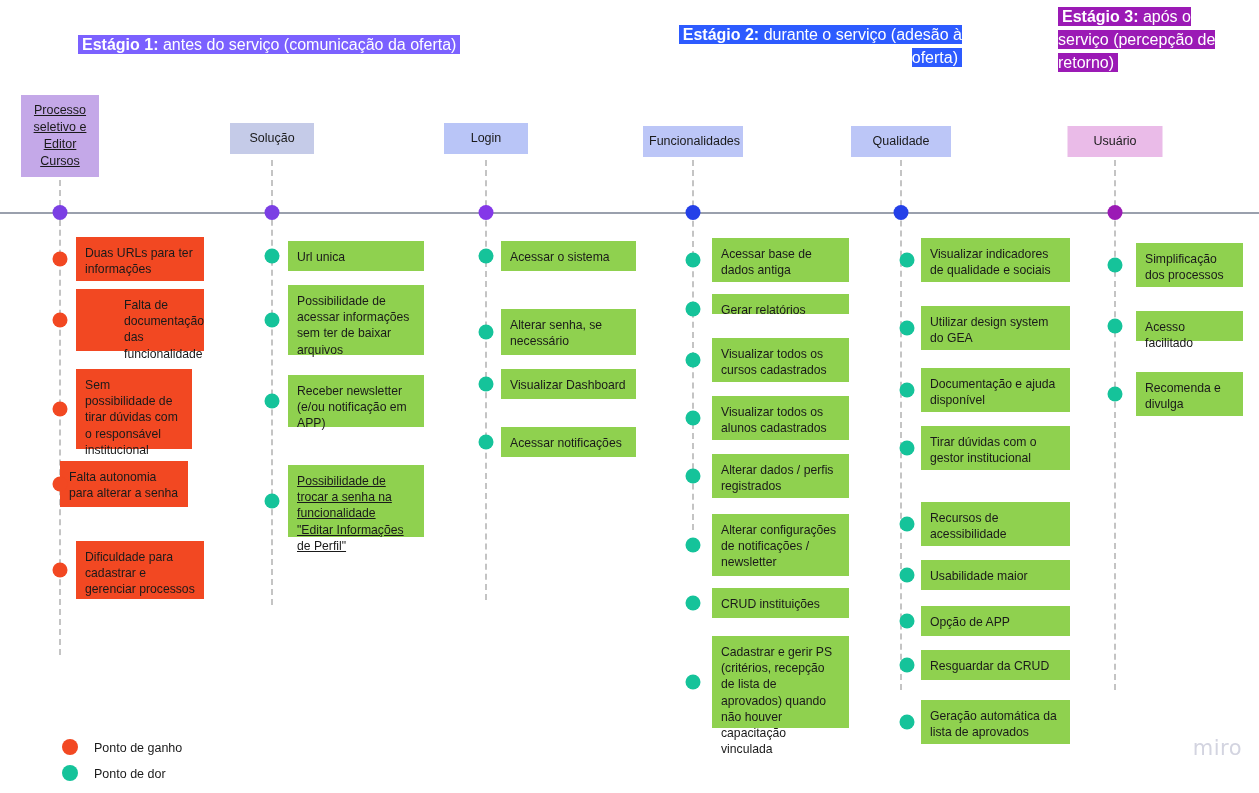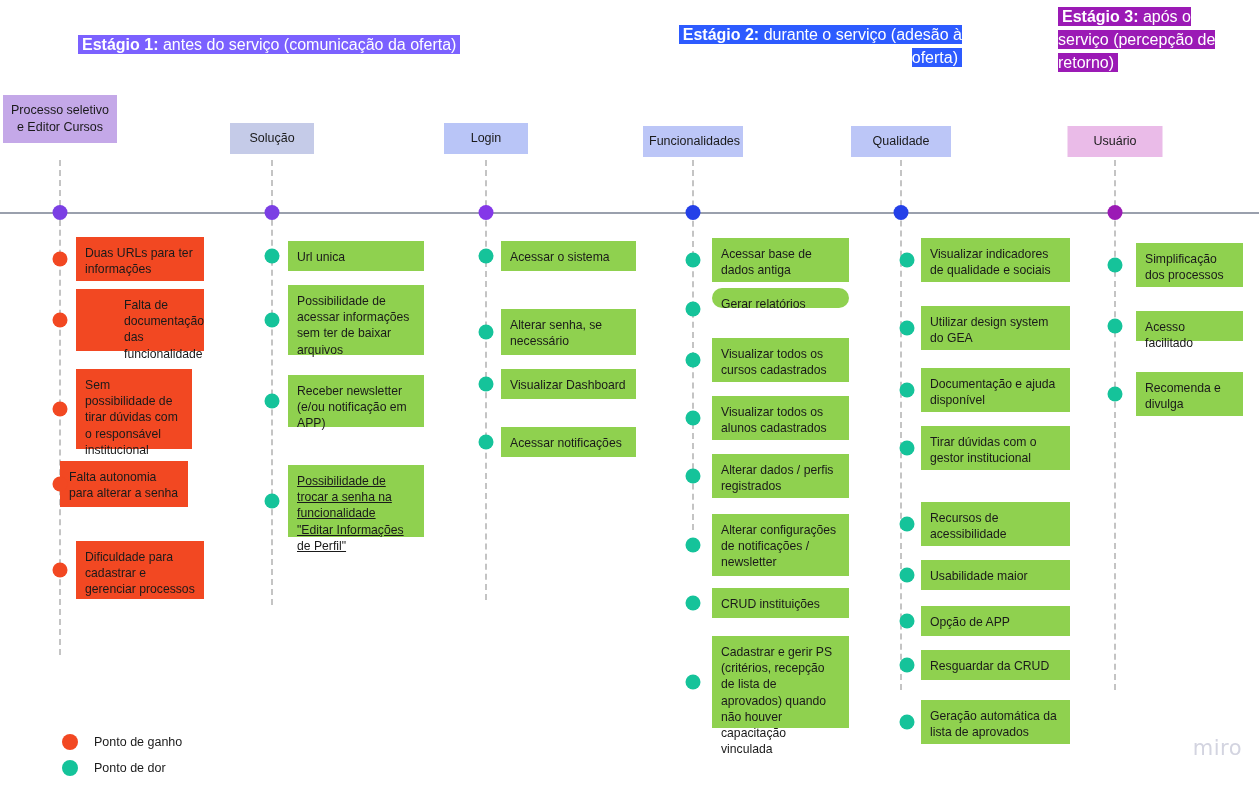--- a/index.html
+++ b/index.html
@@ -83,21 +83,21 @@
     width: 15px; height: 15px;
     border-radius: 50%;
     transform: translate(-50%, -50%);
   }
   .bullet.pain { background: #f24822; }
   .bullet.gain { background: #15c39a; }
 
   
   #legend { position: absolute; left: 62px; top: 729px; }
   .legend-row {
-    display: flex; align-items: center;
+    display: flex; align-items: flex-end;
     height: 26px;
   }
   .legend-dot {
     width: 16px; height: 16px; border-radius: 50%;
     margin-right: 16px; flex: 0 0 auto;
   }
   .legend-label { font-size: 12.5px; color: #1a1a1a; }
 
   
   #watermark {
@@ -128,21 +128,21 @@
 
   <div id="spines">
       <div class="spine" style="left: 60px; top: 160px; height: 495px;"></div>
       <div class="spine" style="left: 272px; top: 160px; height: 445px;"></div>
       <div class="spine" style="left: 486px; top: 160px; height: 440px;"></div>
       <div class="spine" style="left: 693px; top: 160px; height: 370px;"></div>
       <div class="spine" style="left: 901px; top: 160px; height: 530px;"></div>
       <div class="spine" style="left: 1115px; top: 160px; height: 530px;"></div>
     </div>
   <div id="headers">
-      <div class="col-header" style="left: 60px; top: 95px; width: 114px; background: rgb(196, 168, 232);">Processo seletivo e Editor Cursos</div>
+      <div class="col-header" style="left: 60px; top: 95px; width: 78px; background: rgb(196, 168, 232); text-decoration: underline;">Processo seletivo e Editor Cursos</div>
       <div class="col-header" style="left: 272px; top: 123px; width: 84px; background: rgb(197, 203, 232);">Solução</div>
       <div class="col-header" style="left: 486px; top: 123px; width: 84px; background: rgb(185, 197, 247);">Login</div>
       <div class="col-header" style="left: 693px; top: 126px; width: 100px; background: rgb(188, 198, 247);">Funcionalidades</div>
       <div class="col-header" style="left: 901px; top: 126px; width: 100px; background: rgb(188, 198, 247);">Qualidade</div>
       <div class="col-header" style="left: 1115px; top: 126px; width: 95px; background: rgb(234, 187, 232);">Usuário</div>
     </div>
   <div id="dots">
       <div class="axis-dot" style="left: 60px; background: rgb(123, 63, 228);"></div>
       <div class="axis-dot" style="left: 272px; background: rgb(123, 63, 228);"></div>
       <div class="axis-dot" style="left: 486px; background: rgb(132, 56, 232);"></div>
@@ -172,21 +172,21 @@
       <div class="card gain" style="left: 501px; top: 241px; width: 135px; height: 30px;">Acessar o sistema</div>
       <div class="bullet gain" style="left: 486px; top: 256px;"></div>
       <div class="card gain" style="left: 501px; top: 309px; width: 135px; height: 46px;">Alterar senha, se necessário</div>
       <div class="bullet gain" style="left: 486px; top: 332px;"></div>
       <div class="card gain" style="left: 501px; top: 369px; width: 135px; height: 30px;">Visualizar Dashboard</div>
       <div class="bullet gain" style="left: 486px; top: 384px;"></div>
       <div class="card gain" style="left: 501px; top: 427px; width: 135px; height: 30px;">Acessar notificações</div>
       <div class="bullet gain" style="left: 486px; top: 442px;"></div>
       <div class="card gain" style="left: 712px; top: 238px; width: 137px; height: 44px;">Acessar base de dados antiga</div>
       <div class="bullet gain" style="left: 693px; top: 260px;"></div>
-      <div class="card gain" style="left: 712px; top: 288px; width: 137px; height: 20px; border-radius: 10px;">Gerar relatórios</div>
+      <div class="card gain" style="left: 712px; top: 294px; width: 137px; height: 20px;">Gerar relatórios</div>
       <div class="bullet gain" style="left: 693px; top: 309px;"></div>
       <div class="card gain" style="left: 712px; top: 338px; width: 137px; height: 44px;">Visualizar todos os cursos cadastrados</div>
       <div class="bullet gain" style="left: 693px; top: 360px;"></div>
       <div class="card gain" style="left: 712px; top: 396px; width: 137px; height: 44px;">Visualizar todos os alunos cadastrados</div>
       <div class="bullet gain" style="left: 693px; top: 418px;"></div>
       <div class="card gain" style="left: 712px; top: 454px; width: 137px; height: 44px;">Alterar dados / perfis registrados</div>
       <div class="bullet gain" style="left: 693px; top: 476px;"></div>
       <div class="card gain" style="left: 712px; top: 514px; width: 137px; height: 62px;">Alterar configurações de notificações / newsletter</div>
       <div class="bullet gain" style="left: 693px; top: 545px;"></div>
       <div class="card gain" style="left: 712px; top: 588px; width: 137px; height: 30px;">CRUD instituições</div>

